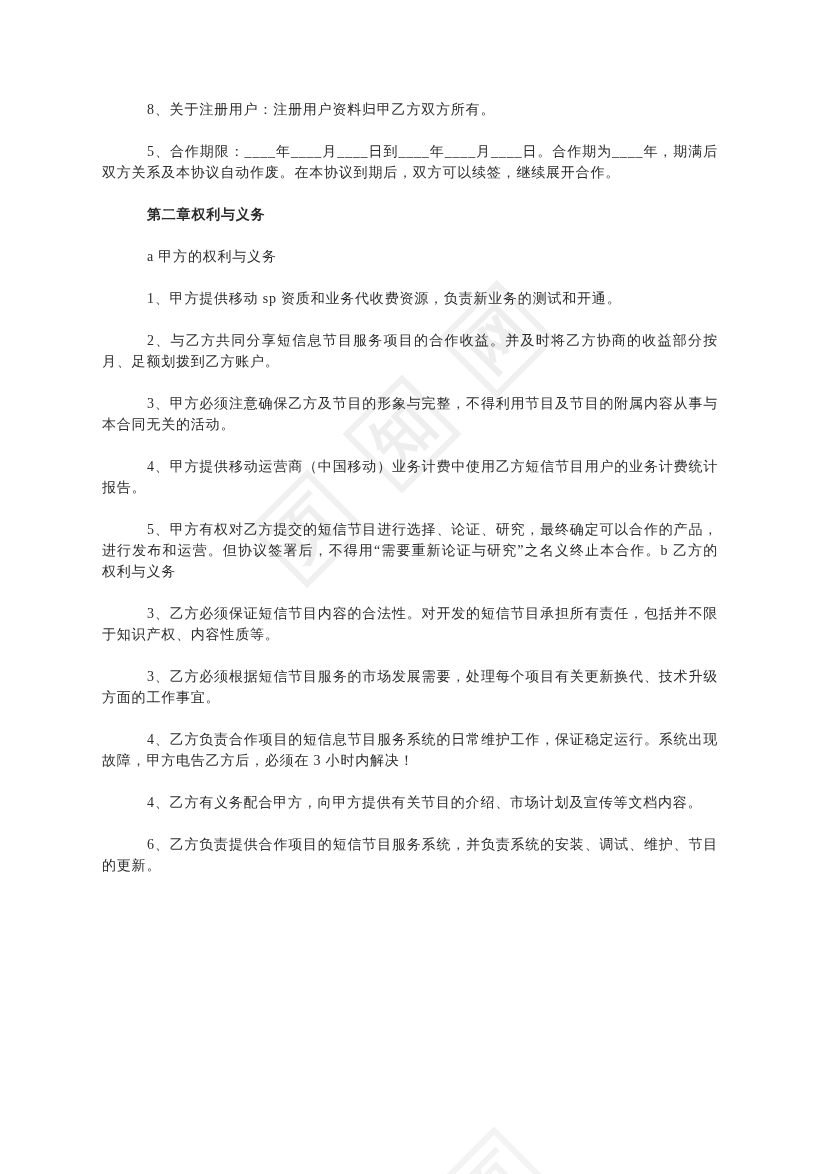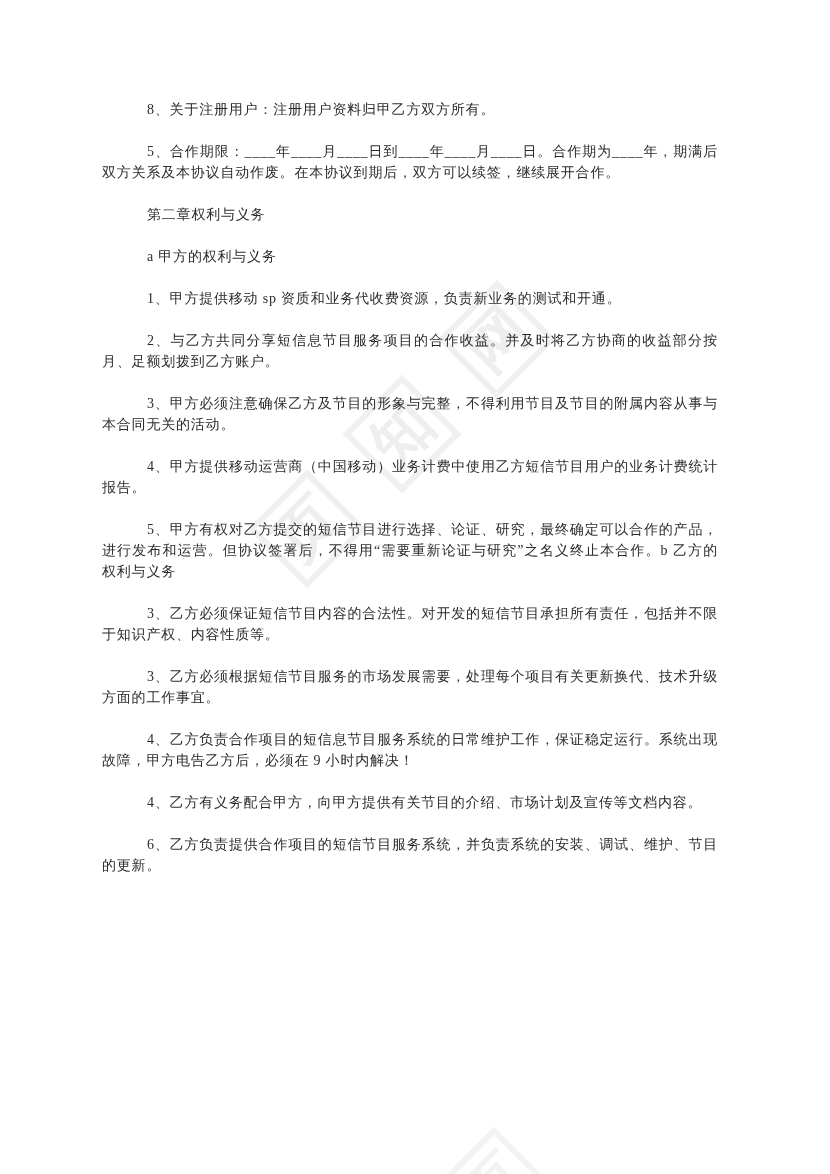--- a/index.html
+++ b/index.html
@@ -22,21 +22,21 @@
     font-size:14px;
     line-height:21px;
     letter-spacing:0.8px;
     text-align:justify;
   }
   .content p {
     margin:0 0 21px 0;
     text-indent:45px;
   }
   .content p.heading {
-    font-weight:400;
+    font-weight:700;
   }
   
   .watermark-group {
     position:absolute;
     left:226px; top:392px;
     display:flex;
     gap:50px;
     transform:rotate(-45deg);
     z-index:1;
     pointer-events:none;
@@ -82,18 +82,18 @@
     <p>5、合作期限：____年____月____日到____年____月____日。合作期为____年，期满后双方关系及本协议自动作废。在本协议到期后，双方可以续签，继续展开合作。</p>
     <p class="heading">第二章权利与义务</p>
     <p>a 甲方的权利与义务</p>
     <p>1、甲方提供移动 sp 资质和业务代收费资源，负责新业务的测试和开通。</p>
     <p>2、与乙方共同分享短信息节目服务项目的合作收益。并及时将乙方协商的收益部分按月、足额划拨到乙方账户。</p>
     <p>3、甲方必须注意确保乙方及节目的形象与完整，不得利用节目及节目的附属内容从事与本合同无关的活动。</p>
     <p>4、甲方提供移动运营商（中国移动）业务计费中使用乙方短信节目用户的业务计费统计报告。</p>
     <p>5、甲方有权对乙方提交的短信节目进行选择、论证、研究，最终确定可以合作的产品，进行发布和运营。但协议签署后，不得用“需要重新论证与研究”之名义终止本合作。b 乙方的权利与义务</p>
     <p>3、乙方必须保证短信节目内容的合法性。对开发的短信节目承担所有责任，包括并不限于知识产权、内容性质等。</p>
     <p>3、乙方必须根据短信节目服务的市场发展需要，处理每个项目有关更新换代、技术升级方面的工作事宜。</p>
-    <p>4、乙方负责合作项目的短信息节目服务系统的日常维护工作，保证稳定运行。系统出现故障，甲方电告乙方后，必须在 9 小时内解决！</p>
+    <p>4、乙方负责合作项目的短信息节目服务系统的日常维护工作，保证稳定运行。系统出现故障，甲方电告乙方后，必须在 3 小时内解决！</p>
     <p>4、乙方有义务配合甲方，向甲方提供有关节目的介绍、市场计划及宣传等文档内容。</p>
     <p>6、乙方负责提供合作项目的短信节目服务系统，并负责系统的安装、调试、维护、节目的更新。</p>
   </div>
 
 </div>
 
 </body></html>

